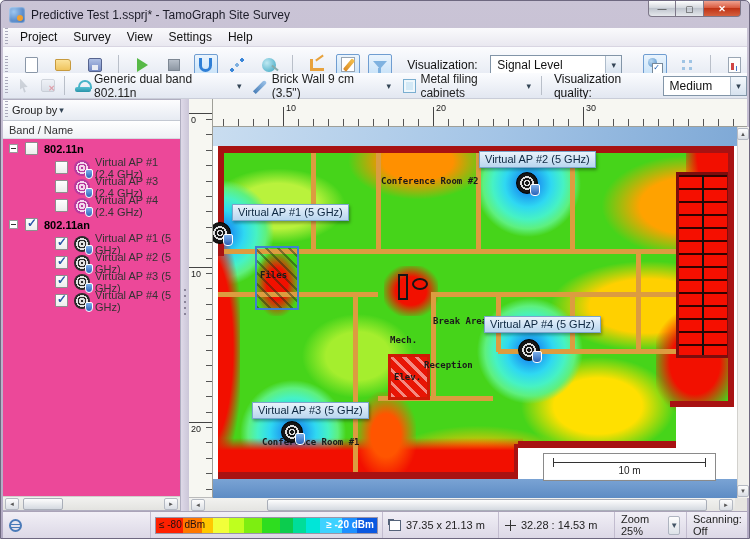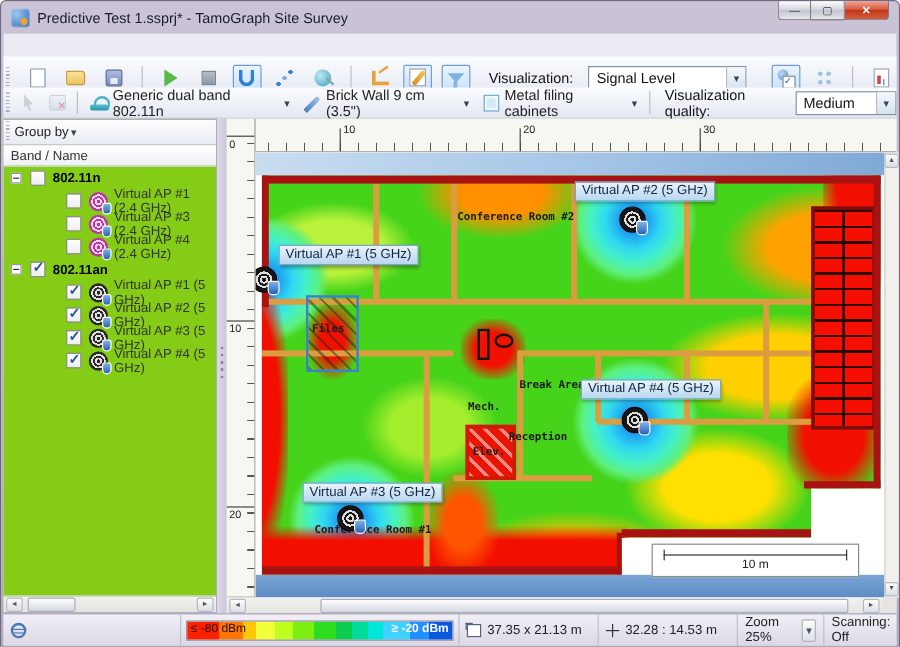--- a/index.html
+++ b/index.html
@@ -63,21 +63,21 @@
   .ic-del::after { content:"✕"; position:absolute; right:-1px; bottom:-2px; font-size:8px; color:#c23; font-weight:bold; }
   .ic-apdev { width:16px; height:12px; position:relative; }
   .ic-apdev::before { content:""; position:absolute; bottom:0; left:0; width:16px; height:5px; background:linear-gradient(#55c2d4,#2a93a8); border-radius:2px; }
   .ic-apdev::after { content:""; position:absolute; left:3px; top:0; width:10px; height:7px; border:2px solid #49b4c8; border-bottom:none; border-radius:8px 8px 0 0; }
   .ic-pen { width:15px; height:14px; position:relative; }
   .ic-pen::after { content:""; position:absolute; left:5px; top:0; width:4px; height:16px; background:linear-gradient(#9cc2e8,#4a7fb8); transform:rotate(45deg); border-radius:2px 2px 0 0; }
   .ic-cab { width:14px; height:14px; background:#d3e9f6; border:1px solid #7aaed0; box-shadow:inset 0 0 0 2px #eef7fc; }
 
   
   .content { position:absolute; left:0; right:0; top:71px; height:412px; }
-  .sidebar { position:absolute; left:0; top:0; width:178px; height:412px; background:#84cc16; border:1px solid #b0aec0; border-left:none; }
+  .sidebar { position:absolute; left:0; top:0; width:178px; height:412px; background:#ec4899; border:1px solid #b0aec0; border-left:none; }
   .groupby { position:absolute; left:0; right:0; top:0; height:21px; background:linear-gradient(#fdfdfe,#e7ebf2); border-bottom:1px solid #c3c8d2; display:flex; align-items:center; font-size:11px; color:#222; }
   .colhead { position:absolute; left:0; right:0; top:21px; height:18px; background:linear-gradient(#ffffff,#eef1f5); border-bottom:1px solid #d5dae2; font-size:11px; color:#333; display:flex; align-items:center; padding-left:6px; }
   .tree { position:absolute; left:0; right:0; top:39px; bottom:14px; overflow:hidden; font-size:11px; color:#333; }
   .trow { height:19px; display:flex; align-items:center; }
   .trow.group { padding-left:6px; font-weight:bold; color:#000;align-items:center; }
   .trow.child { padding-left:52px; }
   .expander { width:9px; height:9px; border:1px solid #9a9a9a; background:#fff; position:relative; margin-right:7px; flex:none; }
   .expander::after { content:""; position:absolute; left:1px; right:1px; top:3px; height:1px; background:#333; }
   .cb { width:13px; height:13px; border:1px solid #8e8e8e; border-radius:1px; background:linear-gradient(#fff,#ededed); position:relative; margin-right:6px; flex:none; }
   .cb.checked::after { content:"✓"; position:absolute; top:-3px; left:1px; font-size:12px; font-weight:bold; color:#2b56a8; }
@@ -194,20 +194,28 @@
     <span>Predictive Test 1.ssprj* - TamoGraph Site Survey</span>
     <div class="winbtns">
       <div class="winbtn min">—</div>
       <div class="winbtn max">▢</div>
       <div class="winbtn close">✕</div>
     </div>
   </div>
 
   <div class="app">
 
+    <div class="menubar">
+      <div class="grip"></div>
+      <span class="menu-item">Project</span>
+      <span class="menu-item">Survey</span>
+      <span class="menu-item">View</span>
+      <span class="menu-item">Settings</span>
+      <span class="menu-item">Help</span>
+    </div>
 
     <div class="toolbar tb1">
       <div class="grip"></div>
       <div class="tbtn">
           <span class="ic-page"></span>
         </div>
       <div class="tbtn">
           <span class="ic-folder"></span>
         </div>
       <div class="tbtn">

